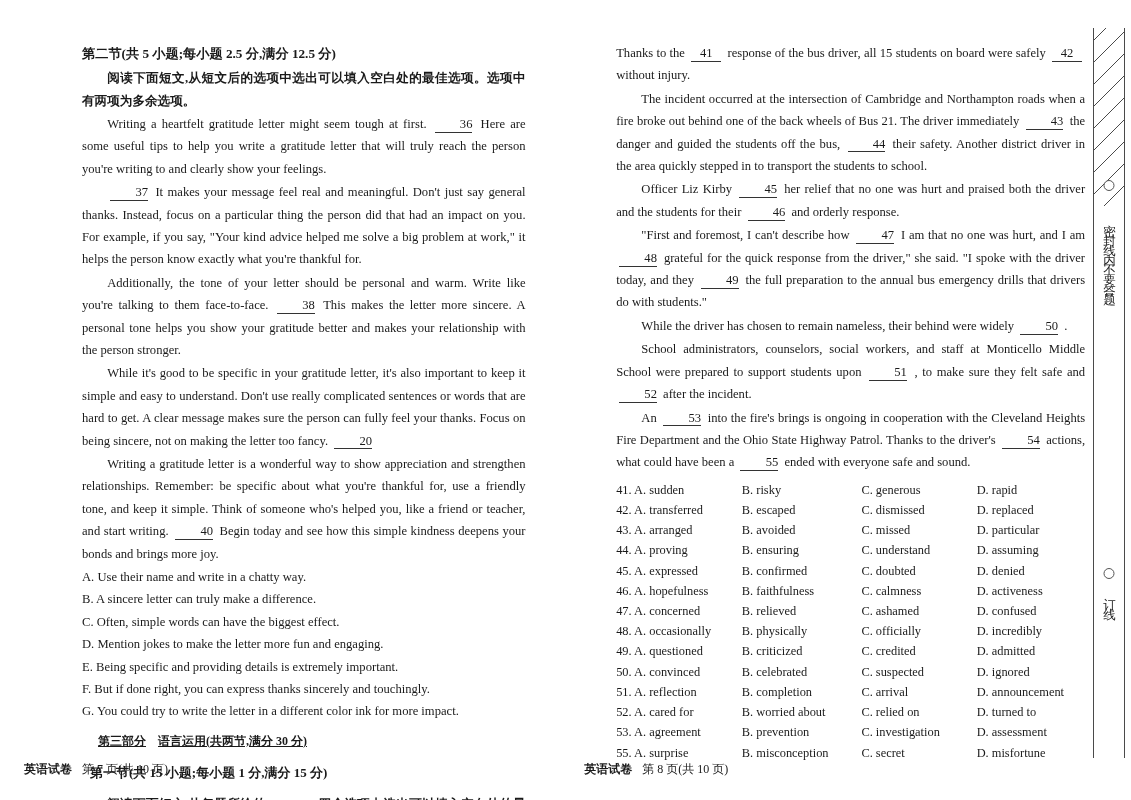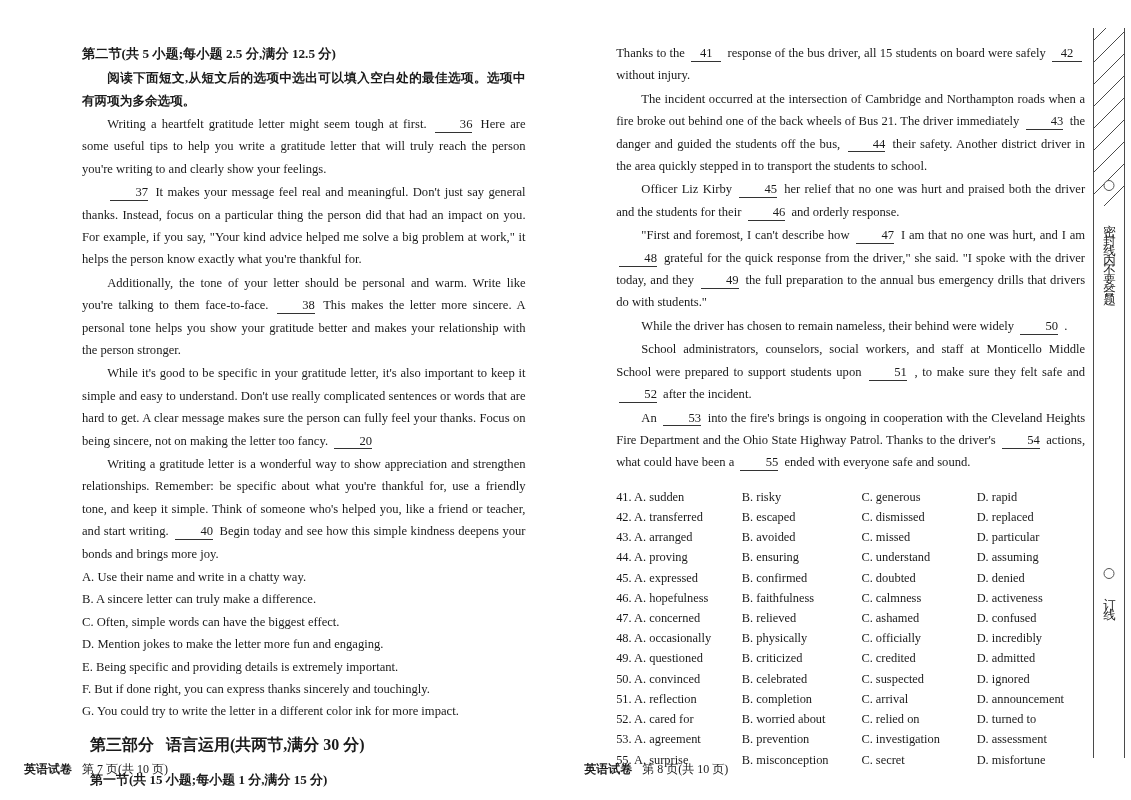--- a/index.html
+++ b/index.html
@@ -67,35 +67,36 @@
     display: inline-block;
     min-width: 30px;
     border-bottom: 1px solid #333;
     text-align: center;
     line-height: 1.1;
     margin: 0 3px;
     vertical-align: baseline;
   }
   .sec-head {
     font-weight: bold;
-    font-size: 16px;
+    font-size: 12px;
     line-height: 1.9;
-    margin: 7px 0 0 8px;
+    margin: 7px 0 0 16px;
+    text-decoration: underline;
   }
   .sec-head .part-label { margin-right: 12px; }
   .sub-head {
     font-weight: bold;
     font-size: 13px;
     line-height: 1.85;
     margin: 8px;
   }
 
   
   .cloze {
-    margin-top: 13px;
+    margin-top: 6px;
     width: 100%;
     border-collapse: collapse;
   }
   .cloze td {
     font-size: 12.4px;
     line-height: 1.63;
     padding: 0;
     white-space: nowrap;
     vertical-align: top;
   }

